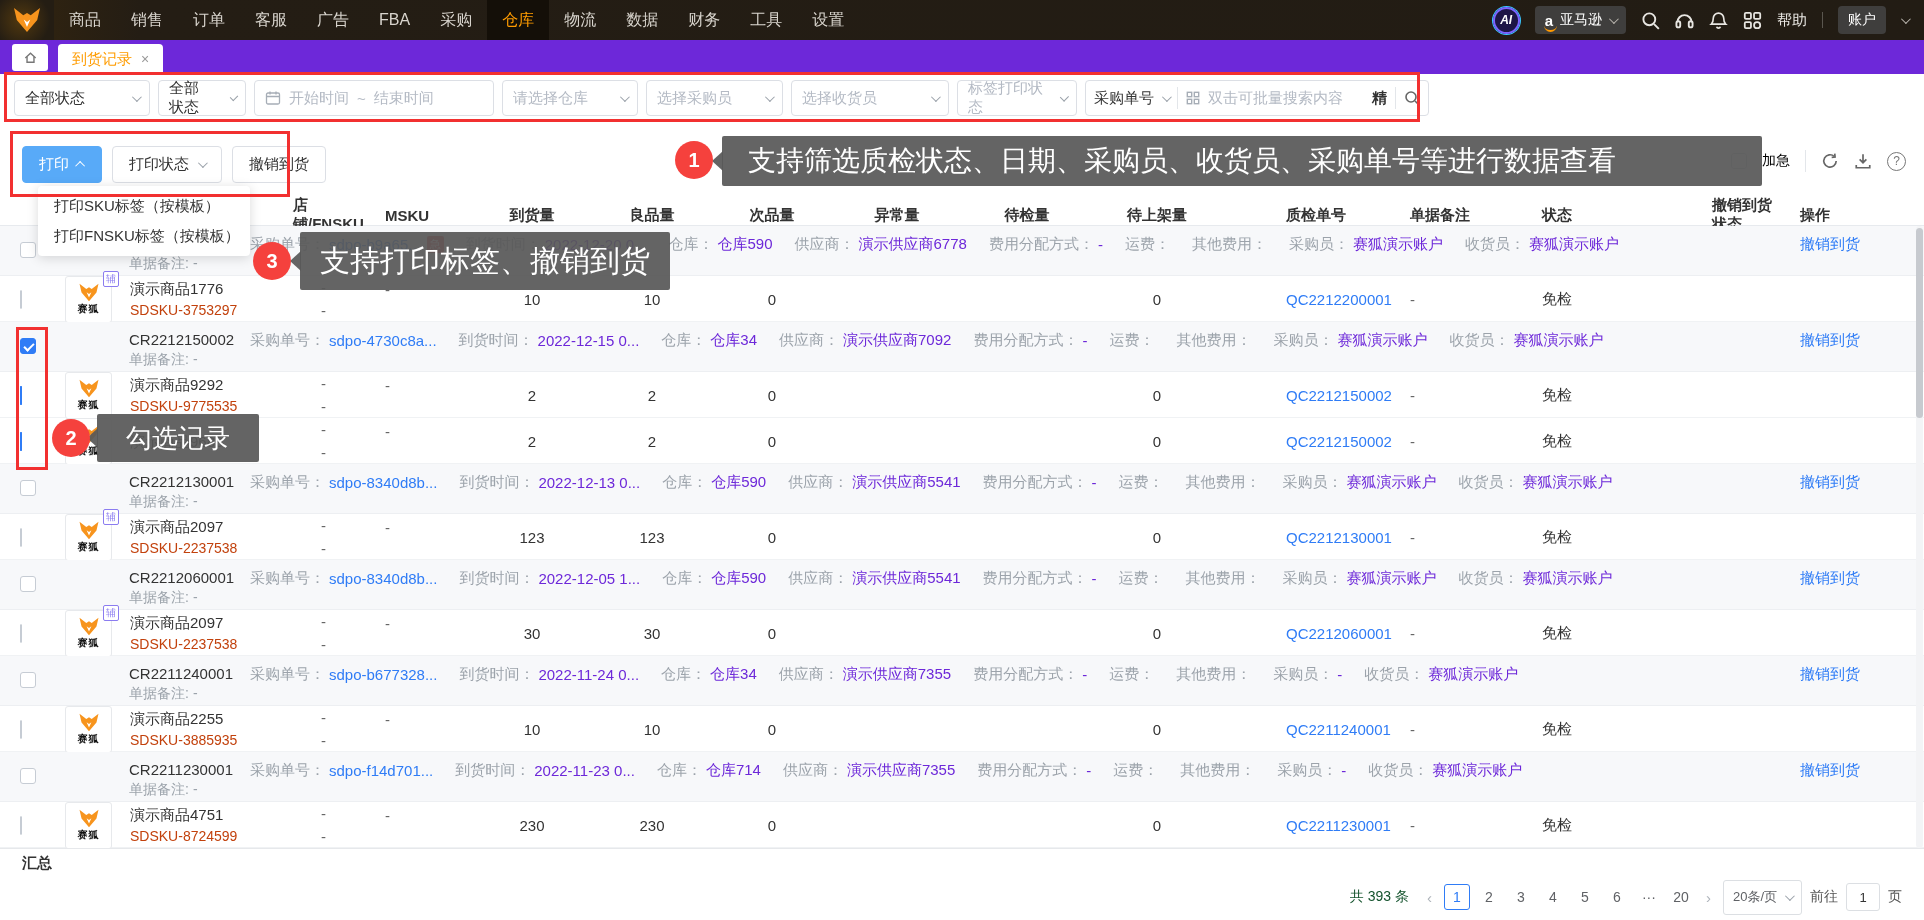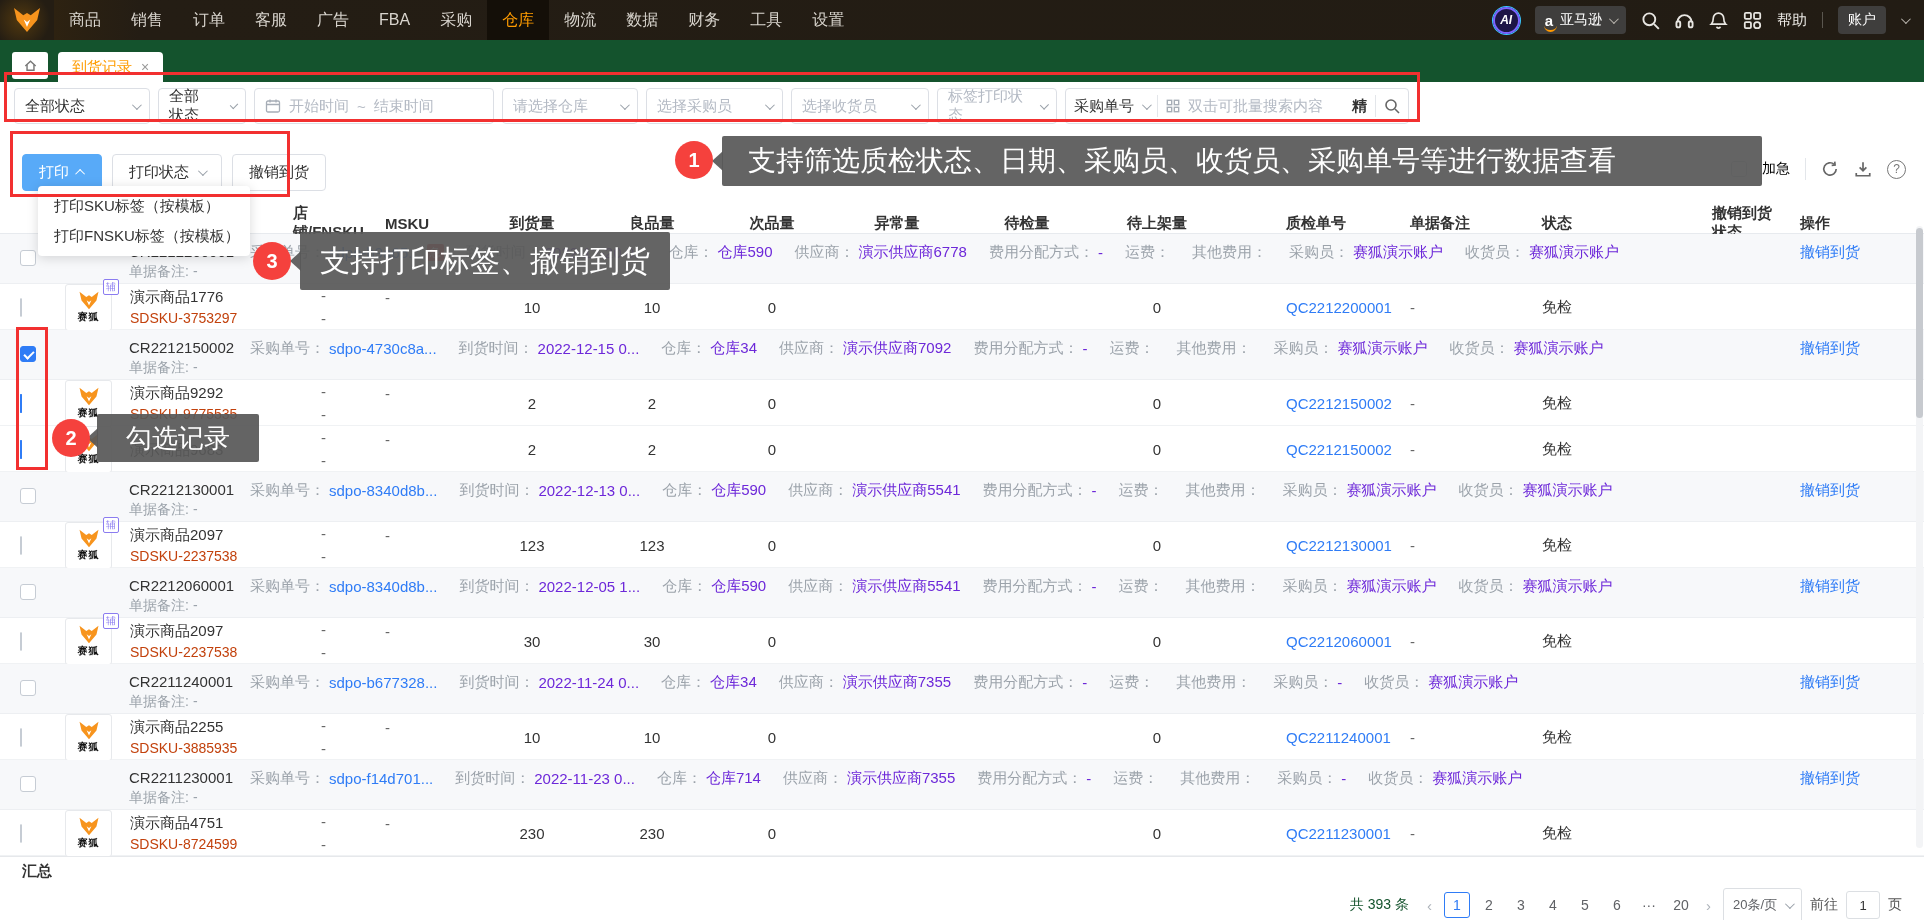--- a/index.html
+++ b/index.html
@@ -20,31 +20,31 @@
   .a-icon::after{content:"";position:absolute;left:-1px;bottom:-4px;width:13px;height:5px;border-bottom:2px solid #ff9900;border-radius:0 0 9px 9px}
   .nav-ico{width:19px;height:19px;color:#e8e6e2}
   .nav-help{font-size:15px;color:#e8e6e2}
   .nav-divider{width:1px;height:16px;background:#5a564f}
   .acct-pill{height:28px;background:#3f3e3d;border-radius:4px;padding:0 10px;display:flex;align-items:center;color:#fff;font-size:14px}
   .caret{width:7px;height:7px;border-right:1.5px solid #b9b5ae;border-bottom:1.5px solid #b9b5ae;transform:rotate(45deg) translateY(-2px)}
   .caret.gray{border-color:#9aa1a9}
   .caret.up{transform:rotate(-135deg) translateY(-2px);border-color:#fff}
 
   
-  .tabbar{height:42px;background:#14532d;display:flex;align-items:flex-end}
+  .tabbar{height:34px;background:#6d28d9;display:flex;align-items:flex-end}
   .home-tile{width:36px;height:27px;background:#fff;border-radius:3px;margin:0 0 3px 12px;display:flex;align-items:center;justify-content:center;color:#777}
   .tab{height:30px;margin-left:10px;background:#fff;border-radius:4px 4px 0 0;padding:0 14px;display:flex;align-items:center;gap:9px;color:#ff9c00;font-size:15px}
   .tab-close{color:#999;font-size:14px;cursor:pointer}
 
   
   .filters{height:48px;display:flex;align-items:center;gap:8px;padding-left:14px;background:#fff}
   .ctl{height:36px;border:1px solid #dcdfe5;border-radius:4px;background:#fff;display:flex;align-items:center;padding:0 10px;font-size:15px;color:#333;gap:8px;flex:none}
   .ctl .grow-sp{flex:1}
   .ph{color:#b4bac4}
-  .f-status{width:136px}.f-dtype{width:88px}.f-date{width:240px}.f-wh{width:136px}.f-buyer{width:137px}.f-recv{width:138px}.f-label{width:120px}
+  .f-status{width:136px}.f-dtype{width:88px}.f-date{width:240px}.f-wh{width:136px}.f-buyer{width:137px}.f-recv{width:158px}.f-label{width:120px}
   .f-search{width:344px;padding:0 8px}
   .v-div{width:1px;height:22px;background:#e3e6ea}
   .exact{font-weight:bold;color:#333;font-size:15px}
   .ico-g{color:#a6adb6}
 
   
   .toolbar{height:74px;position:relative;background:#fff}
   .btns{position:absolute;left:22px;top:24px;display:flex;gap:10px}
   .btn{height:37px;border:1px solid #dcdfe5;border-radius:4px;background:#fff;padding:0 16px;display:flex;align-items:center;gap:9px;font-size:15px;color:#333;cursor:pointer}
   .btn.blue{background:#58aaf8;border-color:#58aaf8;color:#fff}

